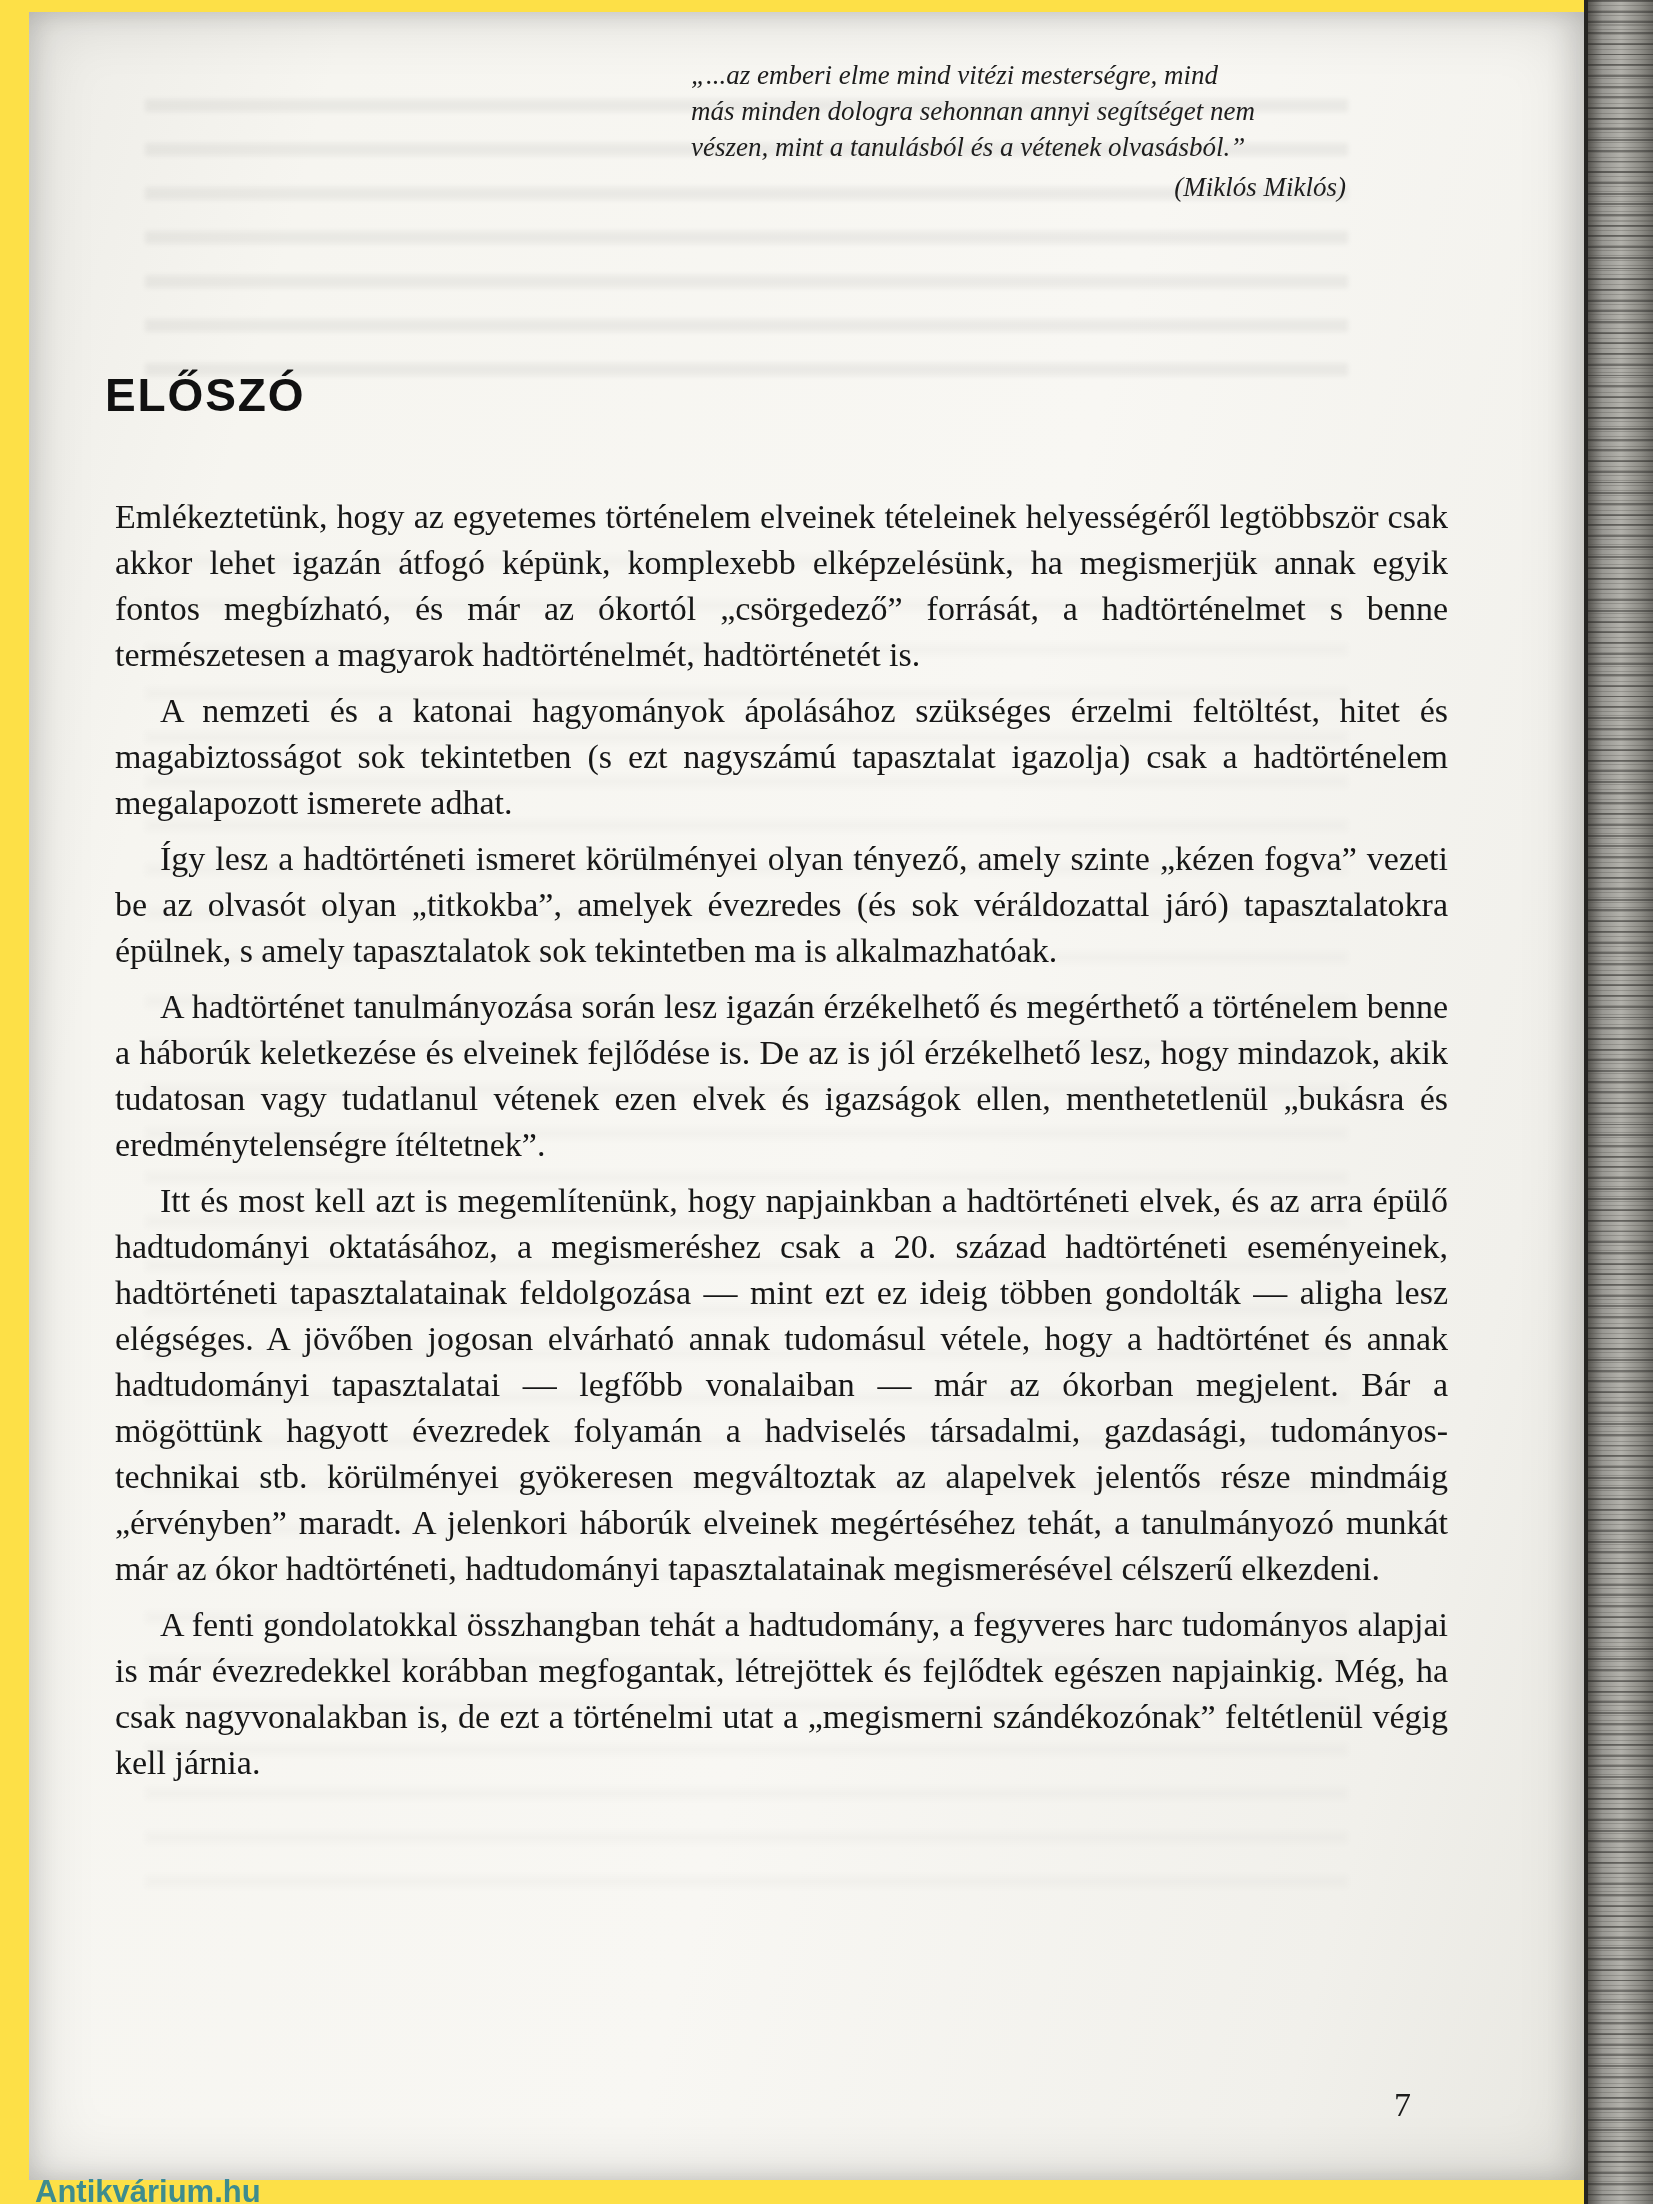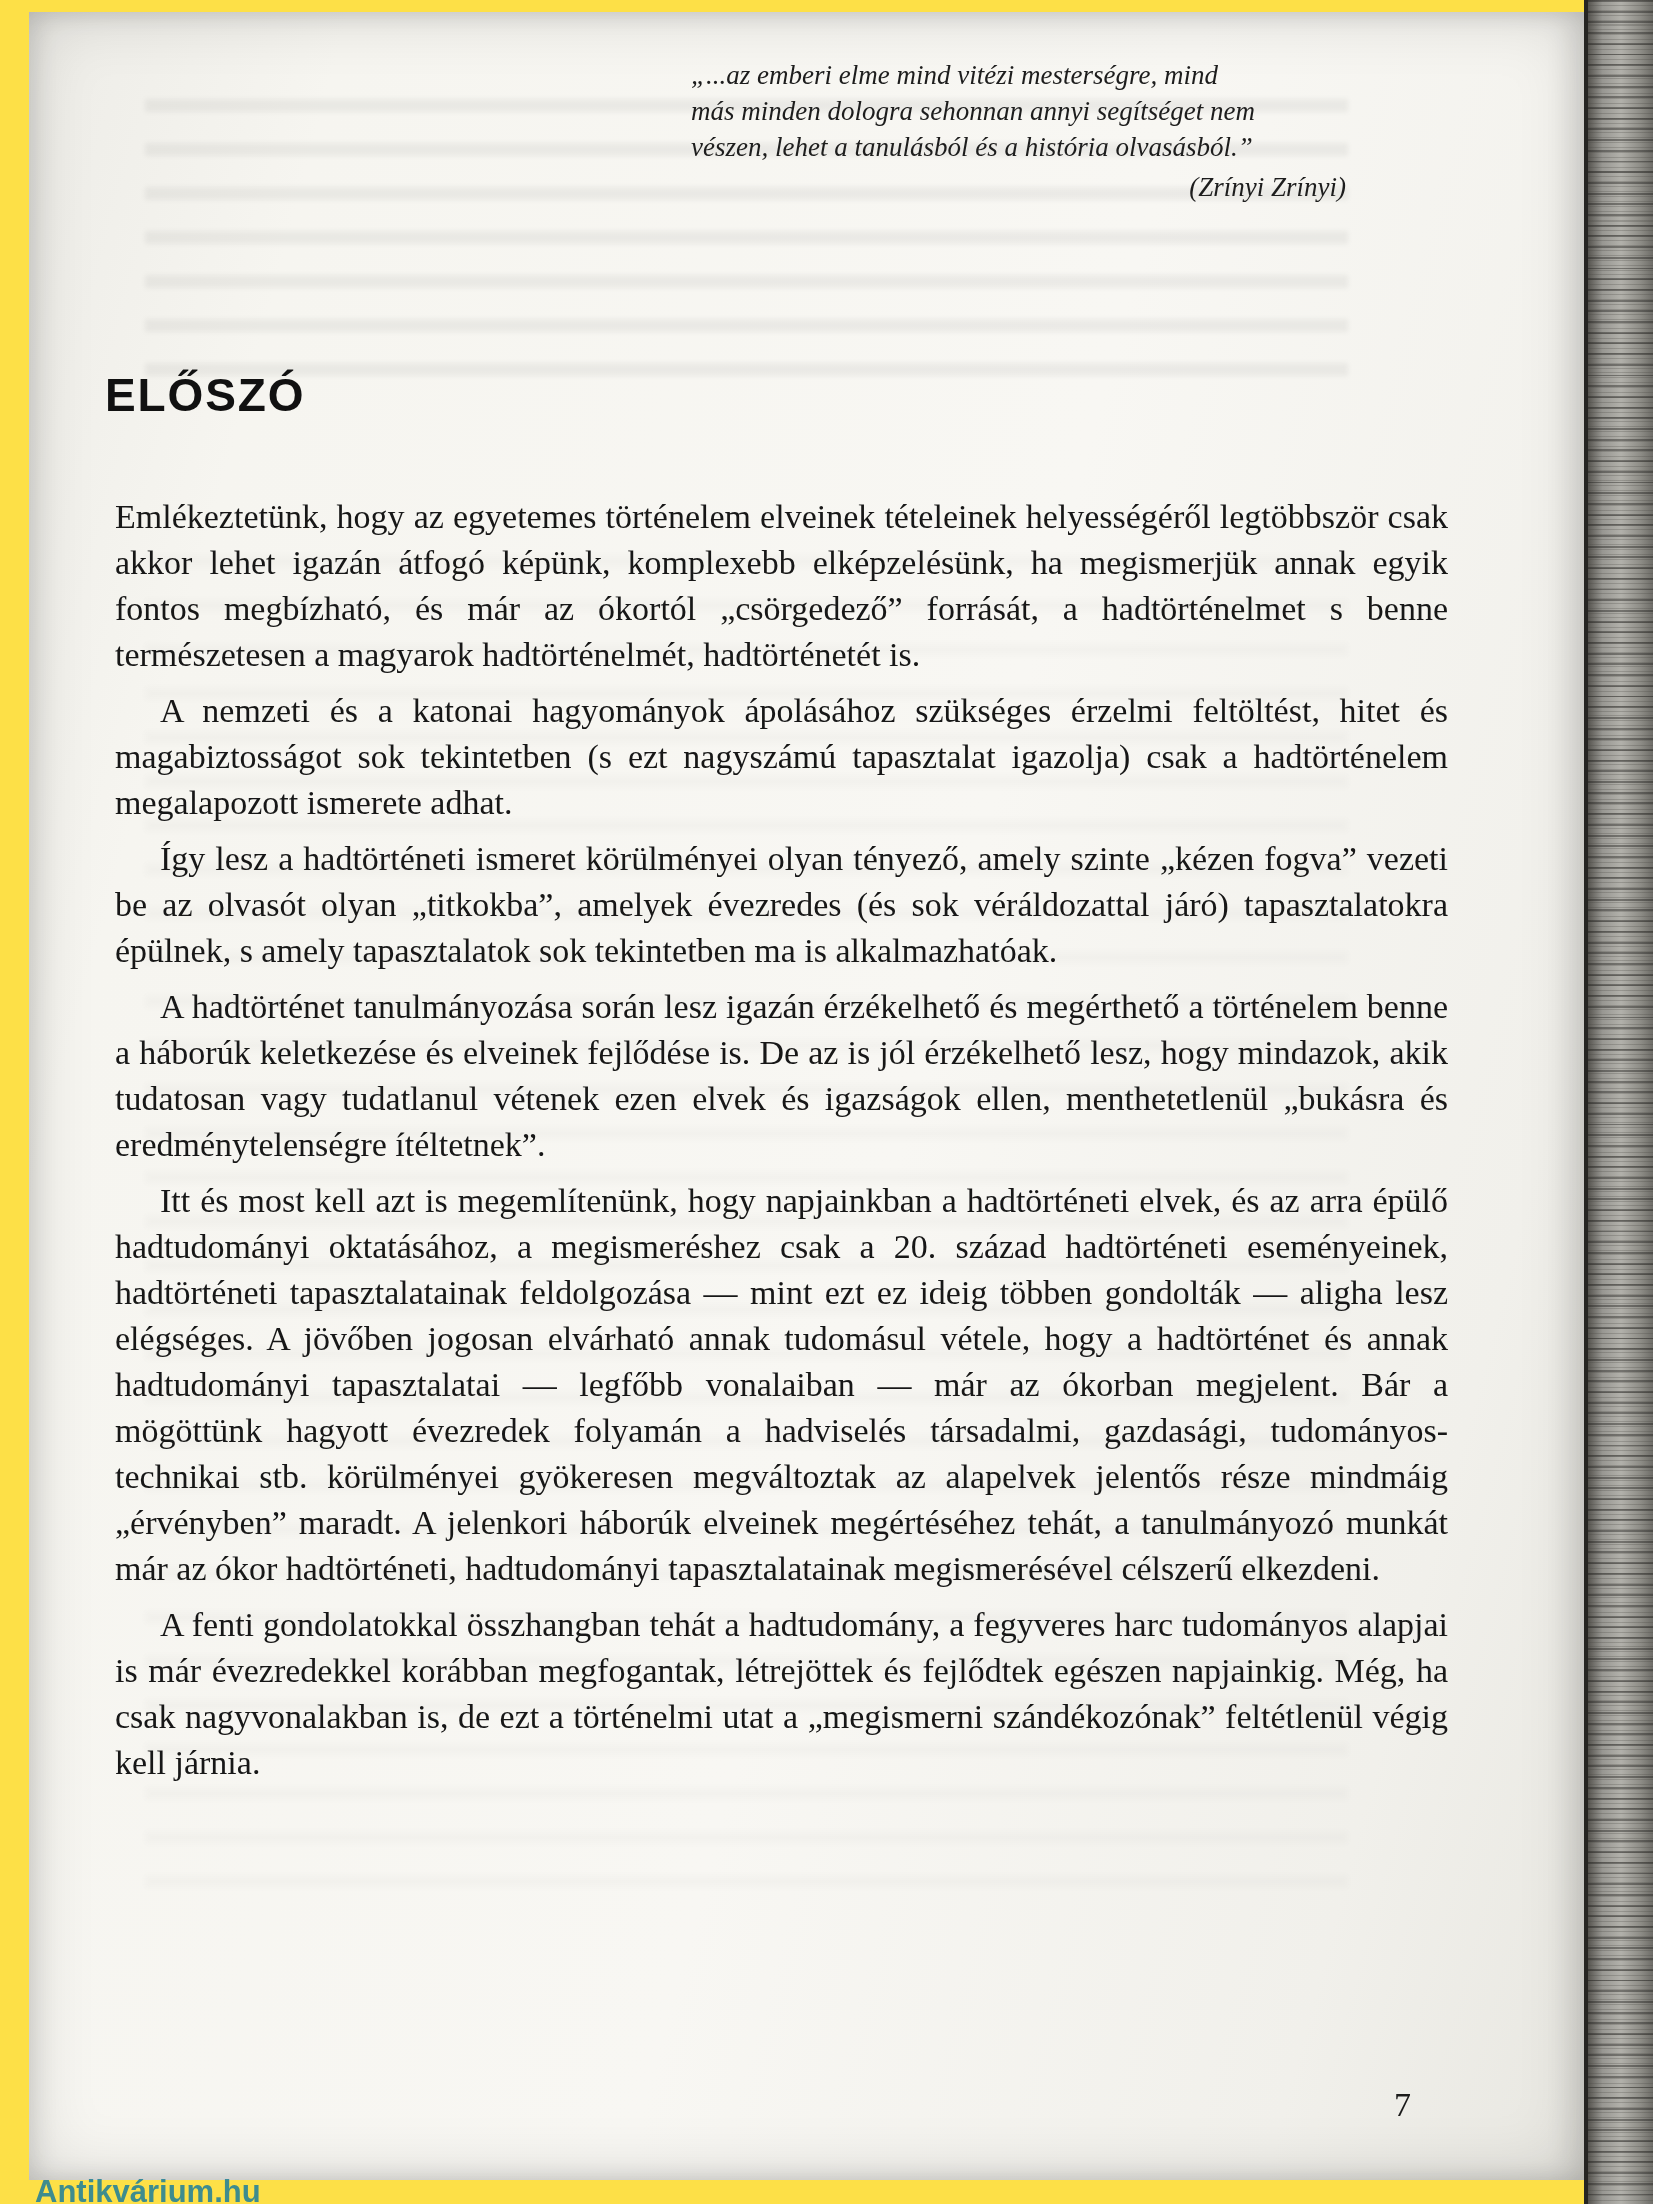--- a/index.html
+++ b/index.html
@@ -126,22 +126,22 @@
   <div class="book-page">
 
     <div class="ghost g1"></div>
     <div class="ghost g2"></div>
 
     <div class="content">
 
       <div class="epigraph">
         <div>„...az emberi elme mind vitézi mesterségre, mind</div>
         <div>más minden dologra sehonnan annyi segítséget nem</div>
-        <div>vészen, lehet a tanulásból és a história olvasásból.”</div>
-        <div class="attr">(Zrínyi Zrínyi)</div>
+        <div>vészen, mint a tanulásból és a vétenek olvasásból.”</div>
+        <div class="attr">(Miklós Miklós)</div>
       </div>
 
       <div class="page-title">ELŐSZÓ</div>
 
       <div class="body-text">
         <p>Emlékeztetünk, hogy az egyetemes történelem elveinek tételeinek helyességéről legtöbbször csak akkor lehet igazán átfogó képünk, komplexebb elképzelésünk, ha megismerjük annak egyik fontos megbízható, és már az ókortól „csörgedező” forrását, a hadtörténelmet s benne természetesen a magyarok hadtörténelmét, hadtörténetét is.</p>
         <p>A nemzeti és a katonai hagyományok ápolásához szükséges érzelmi feltöltést, hitet és magabiztosságot sok tekintetben (s ezt nagyszámú tapasztalat igazolja) csak a hadtörténelem megalapozott ismerete adhat.</p>
         <p>Így lesz a hadtörténeti ismeret körülményei olyan tényező, amely szinte „kézen fogva” vezeti be az olvasót olyan „titkokba”, amelyek évezredes (és sok véráldozattal járó) tapasztalatokra épülnek, s amely tapasztalatok sok tekintetben ma is alkalmazhatóak.</p>
         <p>A hadtörténet tanulmányozása során lesz igazán érzékelhető és megérthető a történelem benne a háborúk keletkezése és elveinek fejlődése is. De az is jól érzékelhető lesz, hogy mindazok, akik tudatosan vagy tudatlanul vétenek ezen elvek és igazságok ellen, menthetetlenül „bukásra és eredménytelenségre ítéltetnek”.</p>
         <p>Itt és most kell azt is megemlítenünk, hogy napjainkban a hadtörténeti elvek, és az arra épülő hadtudományi oktatásához, a megismeréshez csak a 20. század hadtörténeti eseményeinek, hadtörténeti tapasztalatainak feldolgozása — mint ezt ez ideig többen gondolták — aligha lesz elégséges. A jövőben jogosan elvárható annak tudomásul vétele, hogy a hadtörténet és annak hadtudományi tapasztalatai — legfőbb vonalaiban — már az ókorban megjelent. Bár a mögöttünk hagyott évezredek folyamán a hadviselés társadalmi, gazdasági, tudományos-technikai stb. körülményei gyökeresen megváltoztak az alapelvek jelentős része mindmáig „érvényben” maradt. A jelenkori háborúk elveinek megértéséhez tehát, a tanulmányozó munkát már az ókor hadtörténeti, hadtudományi tapasztalatainak megismerésével célszerű elkezdeni.</p>

